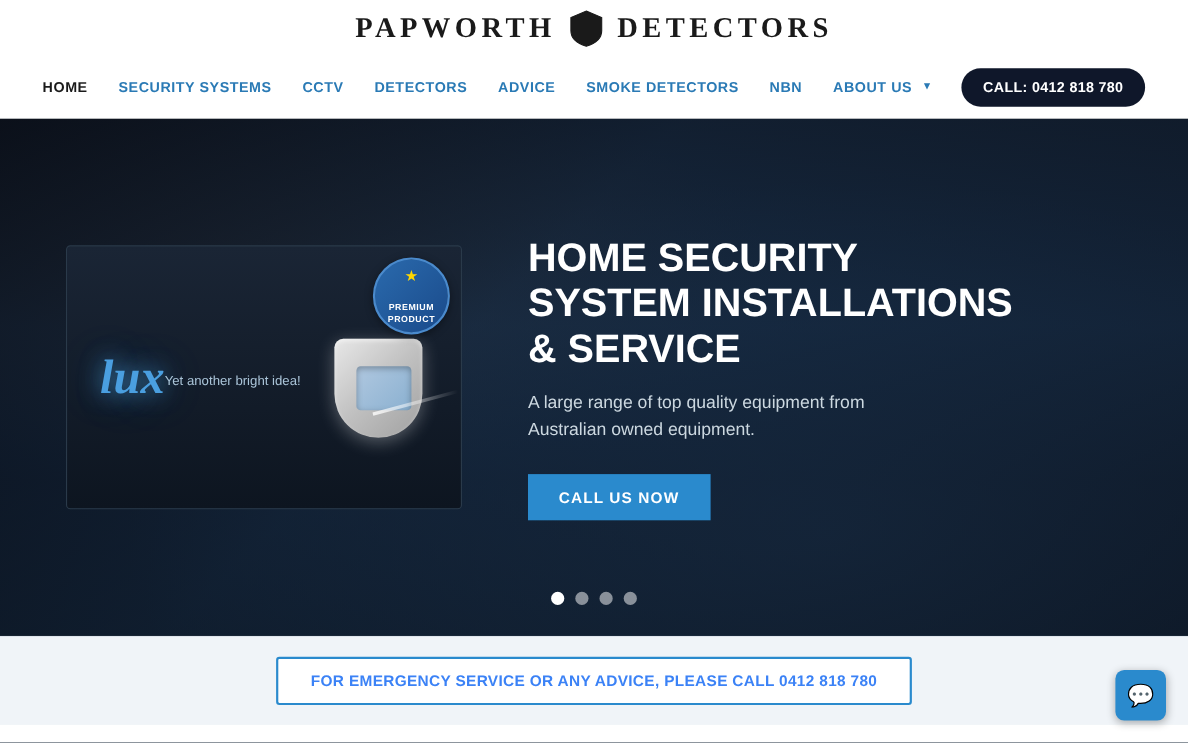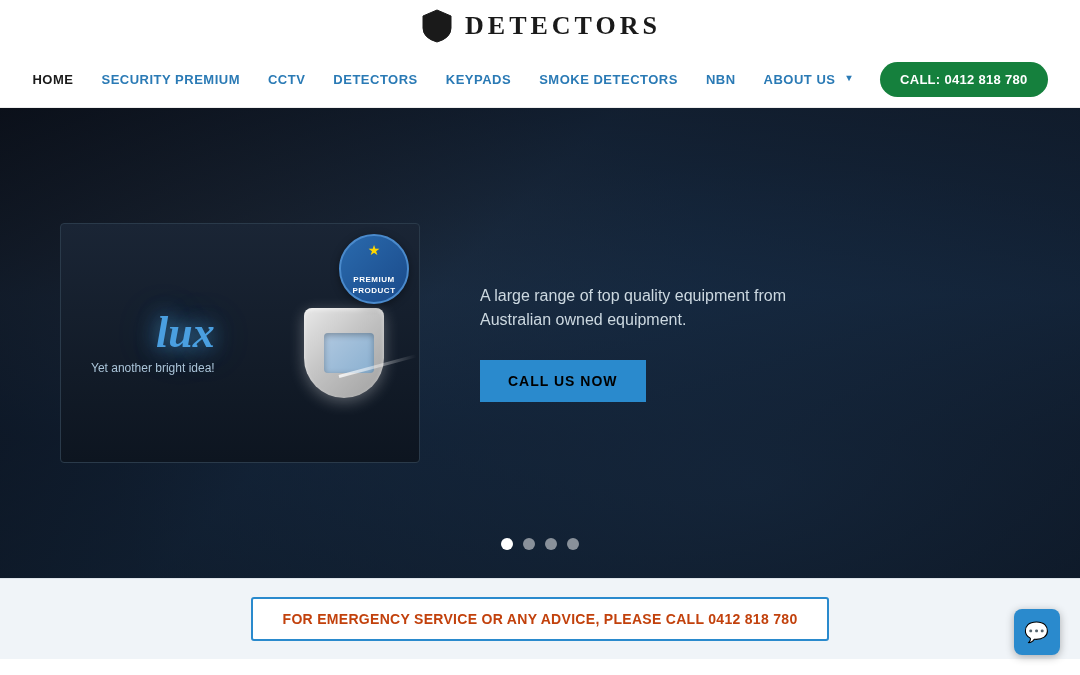--- a/index.html
+++ b/index.html
@@ -51,21 +51,21 @@
       white-space: nowrap;
     }
     .nav-item.active {
       color: #1a1a1a;
     }
     .nav-item-about {
       display: flex;
       gap: 11px;
     }
     .call-btn {
-      background: #15803d;
+      background: #0f172a;
       color: #fff;
       font-size: 13px;
       font-weight: 700;
       padding: 10px 20px;
       border-radius: 25px;
       cursor: pointer;
       white-space: nowrap;
       border: none;
       letter-spacing: 0.3px;
     }
@@ -144,22 +144,22 @@
       line-height: 1;
     }
     .lux-tagline {
       color: #aac4d8;
       font-size: 12px;
       margin-top: 6px;
       text-align: center;
     }
     .lux-left {
       display: flex;
-      flex-direction: column;
-      align-items: flex-end;
+      flex-direction: row;
+      align-items: center;
     }
     
     .motion-detector {
       width: 90px;
       height: 110px;
       position: relative;
     }
     .detector-body {
       width: 80px;
       height: 90px;
@@ -227,21 +227,21 @@
     }
     .hero-subtext {
       font-size: 16px;
       color: #ccd8e0;
       line-height: 1.5;
       margin-bottom: 28px;
       max-width: 360px;
     }
     .call-now-btn {
       background: #2a8acd;
-      color: #000000;
+      color: #ffffff;
       font-size: 14px;
       font-weight: 700;
       padding: 13px 28px;
       border: none;
       cursor: pointer;
       letter-spacing: 1px;
       text-transform: uppercase;
     }
 
     
@@ -270,21 +270,21 @@
       background: #f0f4f8;
       display: flex;
       justify-content: center;
       align-items: center;
       padding: 18px;
       border-top: 1px solid #dde4ea;
     }
     .emergency-btn {
       background: #fff;
       border: 2px solid #2a8acd;
-      color: #c2410c;
+      color: #3b82f6;
       font-size: 14px;
       font-weight: 600;
       padding: 12px 30px;
       cursor: pointer;
       border-radius: 3px;
       letter-spacing: 0.3px;
     }
 
     
     .chat-bubble {
@@ -323,31 +323,32 @@
       background: linear-gradient(90deg, rgba(255,255,255,0.8), transparent);
       transform: rotate(-15deg);
       transform-origin: left center;
     }
   </style>
 </head>
 <body>
 
 <header class="header">
   <div class="logo-area">
+    <span class="logo-text">PAPWORTH</span>
     <svg class="logo-shield" viewBox="0 0 36 36">
       <path d="M18 2 L32 8 L32 20 Q32 30 18 34 Q4 30 4 20 L4 8 Z" fill="#1a1a1a" stroke="#1a1a1a" stroke-width="1"></path>
     </svg>
     <span class="logo-text">DETECTORS</span>
   </div>
   <nav class="nav-bar">
     <a class="nav-item active">HOME</a>
-    <a class="nav-item">SECURITY PREMIUM</a>
+    <a class="nav-item">SECURITY SYSTEMS</a>
     <a class="nav-item">CCTV</a>
     <a class="nav-item">DETECTORS</a>
-    <a class="nav-item">KEYPADS</a>
+    <a class="nav-item">ADVICE</a>
     <a class="nav-item">SMOKE DETECTORS</a>
     <a class="nav-item">NBN</a>
     <a class="nav-item nav-item-about">
       <span>ABOUT US</span>
       <span class="chevron-down">▾</span>
     </a>
     <button class="call-btn">CALL: 0412 818 780</button>
   </nav>
 </header>
 
@@ -373,20 +374,25 @@
       <div class="premium-badge">
         <div class="premium-badge-star">★</div>
         <div class="premium-badge-text">
           <span>PREMIUM</span><br>
           <span>PRODUCT</span>
         </div>
       </div>
     </div>
 
     <div class="hero-text">
+      <h1 class="hero-headline">
+        <span>HOME SECURITY</span><br>
+        <span>SYSTEM INSTALLATIONS</span><br>
+        <span>&amp; SERVICE</span>
+      </h1>
       <p class="hero-subtext">A large range of top quality equipment from Australian owned equipment.</p>
       <button class="call-now-btn">CALL US NOW</button>
     </div>
   </div>
 
   <div class="slider-dots">
     <div class="dot active"></div>
     <div class="dot"></div>
     <div class="dot"></div>
     <div class="dot"></div>

